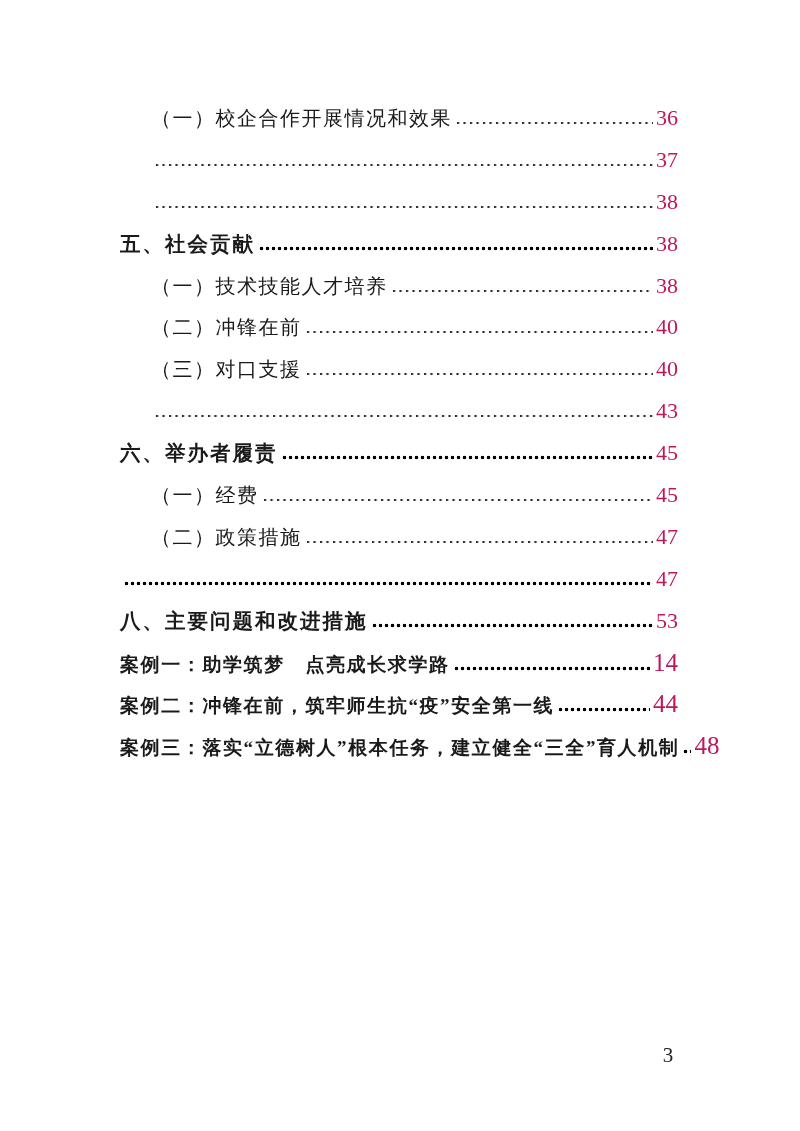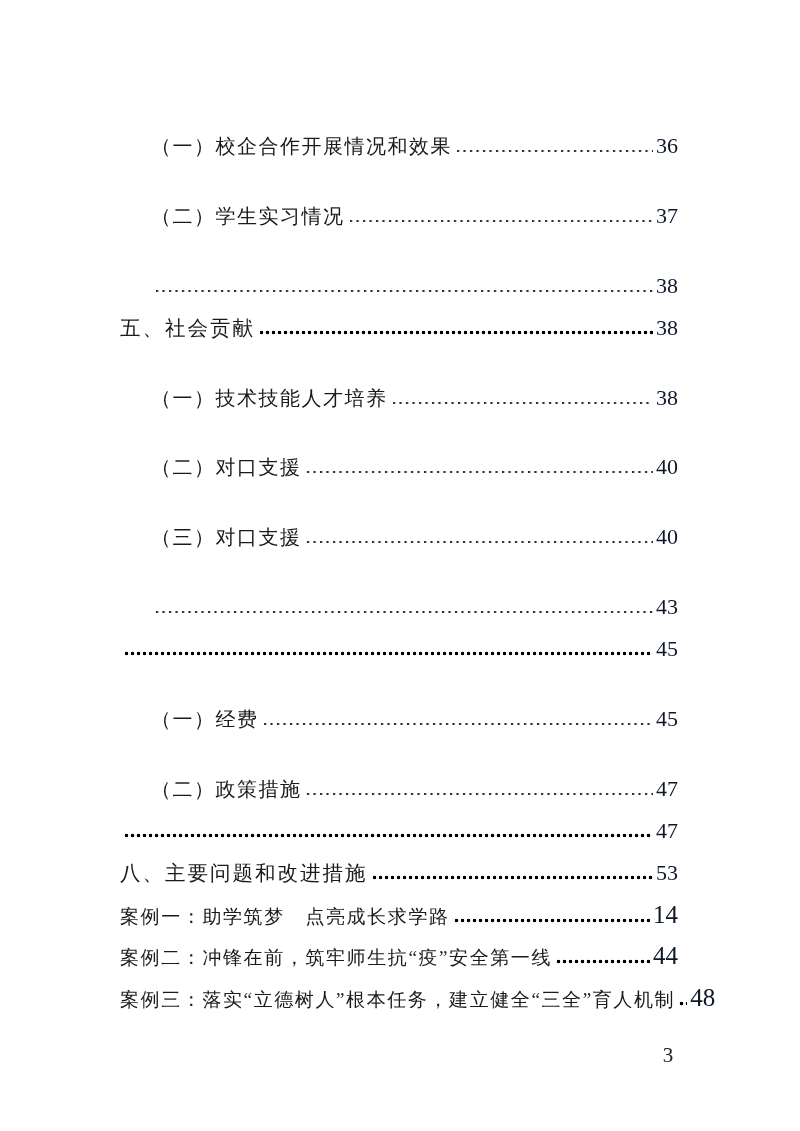--- a/index.html
+++ b/index.html
@@ -40,49 +40,48 @@
     background-size: 6.5px 4px;
     background-repeat: repeat-x;
     background-position: left bottom;
     min-width: 8px;
   }
   .row .pagenum {
     flex: 0 0 auto;
     font-family: "Liberation Serif", serif;
     font-weight: normal;
     font-size: 22px;
-    color: #0f172a;
+    color: #be185d;
   }
   
   .row.sub {
     padding-left: 31px;
-    margin-top: 28px;
   }
   .row.sub .label {
     font-size: 20px;
     letter-spacing: 1.5px;
     font-weight: normal;
   }
   
   .row.chapter .label {
     font-size: 20.5px;
     letter-spacing: 2px;
-    font-weight: normal;
+    font-weight: bold;
   }
   .row.chapter .dots,
   .row.case .dots {
     height: 5px;
     background-image: radial-gradient(circle at 2.5px 2.5px, #000000 1.7px, transparent 2.05px);
     background-size: 6px 5px;
   }
   
   .row.case .label {
     font-size: 19px;
     letter-spacing: 1.6px;
-    font-weight: normal;
+    font-weight: bold;
   }
   .row.case .pagenum {
     font-size: 25px;
   }
   .footer-pagenum {
     position: absolute;
     top: 1043px;
     right: 117px;
     width: 30px;
     text-align: center;
@@ -95,53 +94,53 @@
 <body>
 
 <div class="page">
   <div class="toc">
       <div class="row sub">
         <span class="label">（一）校企合作开展情况和效果</span>
         <span class="dots"></span>
         <span class="pagenum">36</span>
       </div>
       <div class="row sub">
-        <span class="label">（二）学生实习情况</span>
         <span class="dots"></span>
         <span class="pagenum">37</span>
       </div>
       <div class="row sub">
         <span class="dots"></span>
         <span class="pagenum">38</span>
       </div>
       <div class="row chapter">
         <span class="label">五、社会贡献</span>
         <span class="dots"></span>
         <span class="pagenum">38</span>
       </div>
       <div class="row sub">
         <span class="label">（一）技术技能人才培养</span>
         <span class="dots"></span>
         <span class="pagenum">38</span>
       </div>
       <div class="row sub">
-        <span class="label">（二）对口支援</span>
+        <span class="label">（二）冲锋在前</span>
         <span class="dots"></span>
         <span class="pagenum">40</span>
       </div>
       <div class="row sub">
         <span class="label">（三）对口支援</span>
         <span class="dots"></span>
         <span class="pagenum">40</span>
       </div>
       <div class="row sub">
         <span class="dots"></span>
         <span class="pagenum">43</span>
       </div>
       <div class="row chapter">
+        <span class="label">六、举办者履责</span>
         <span class="dots"></span>
         <span class="pagenum">45</span>
       </div>
       <div class="row sub">
         <span class="label">（一）经费</span>
         <span class="dots"></span>
         <span class="pagenum">45</span>
       </div>
       <div class="row sub">
         <span class="label">（二）政策措施</span>

